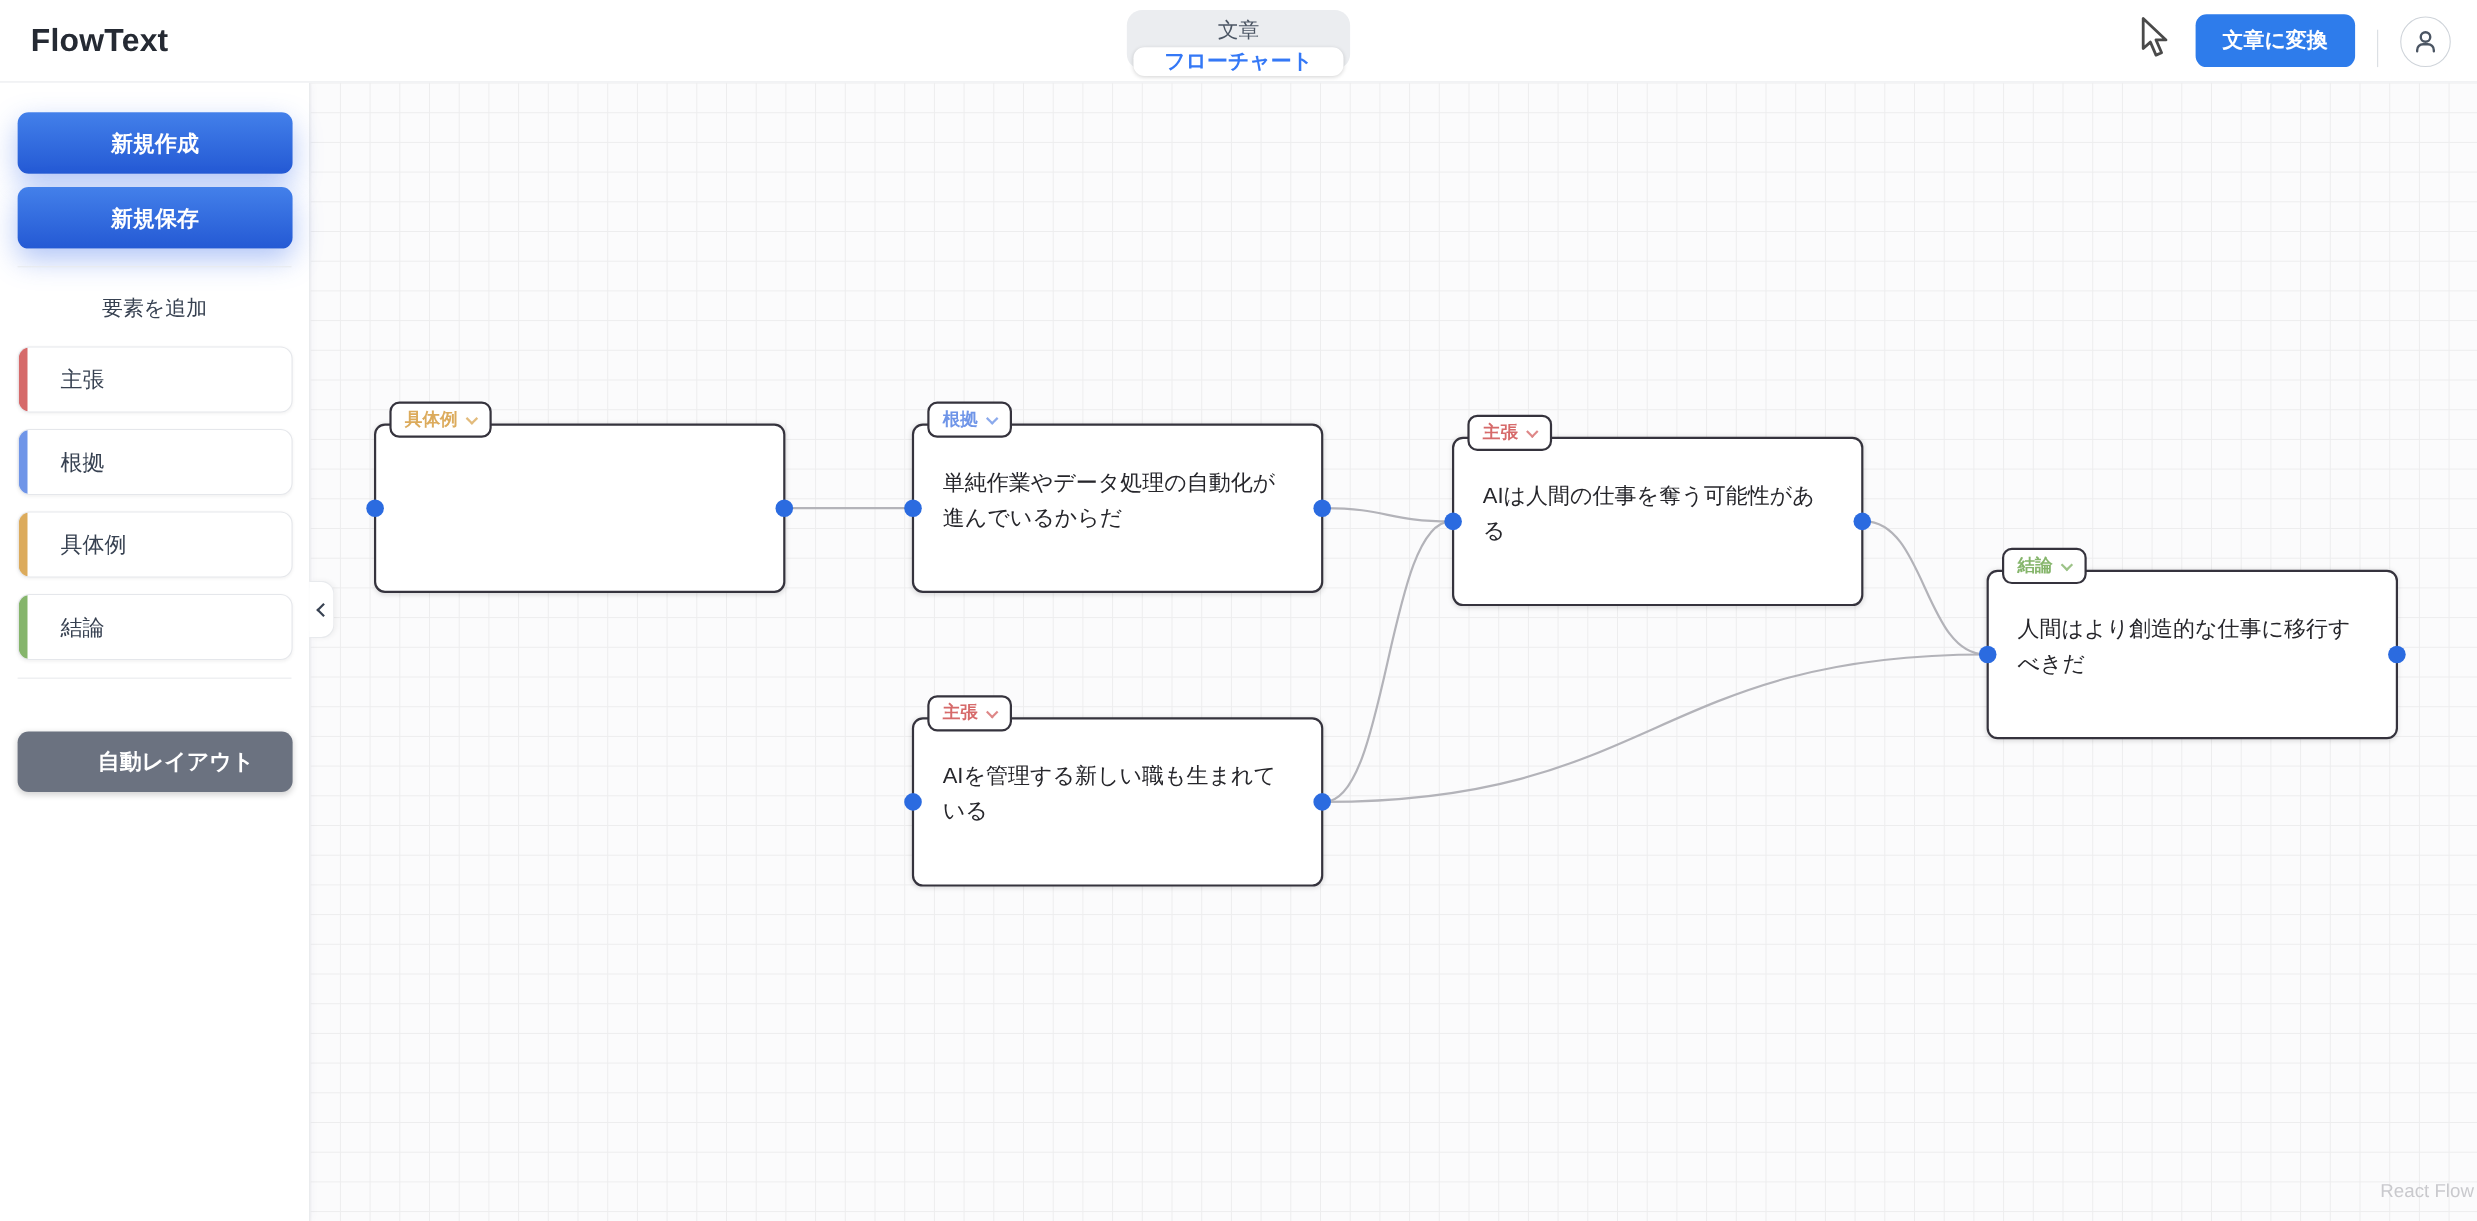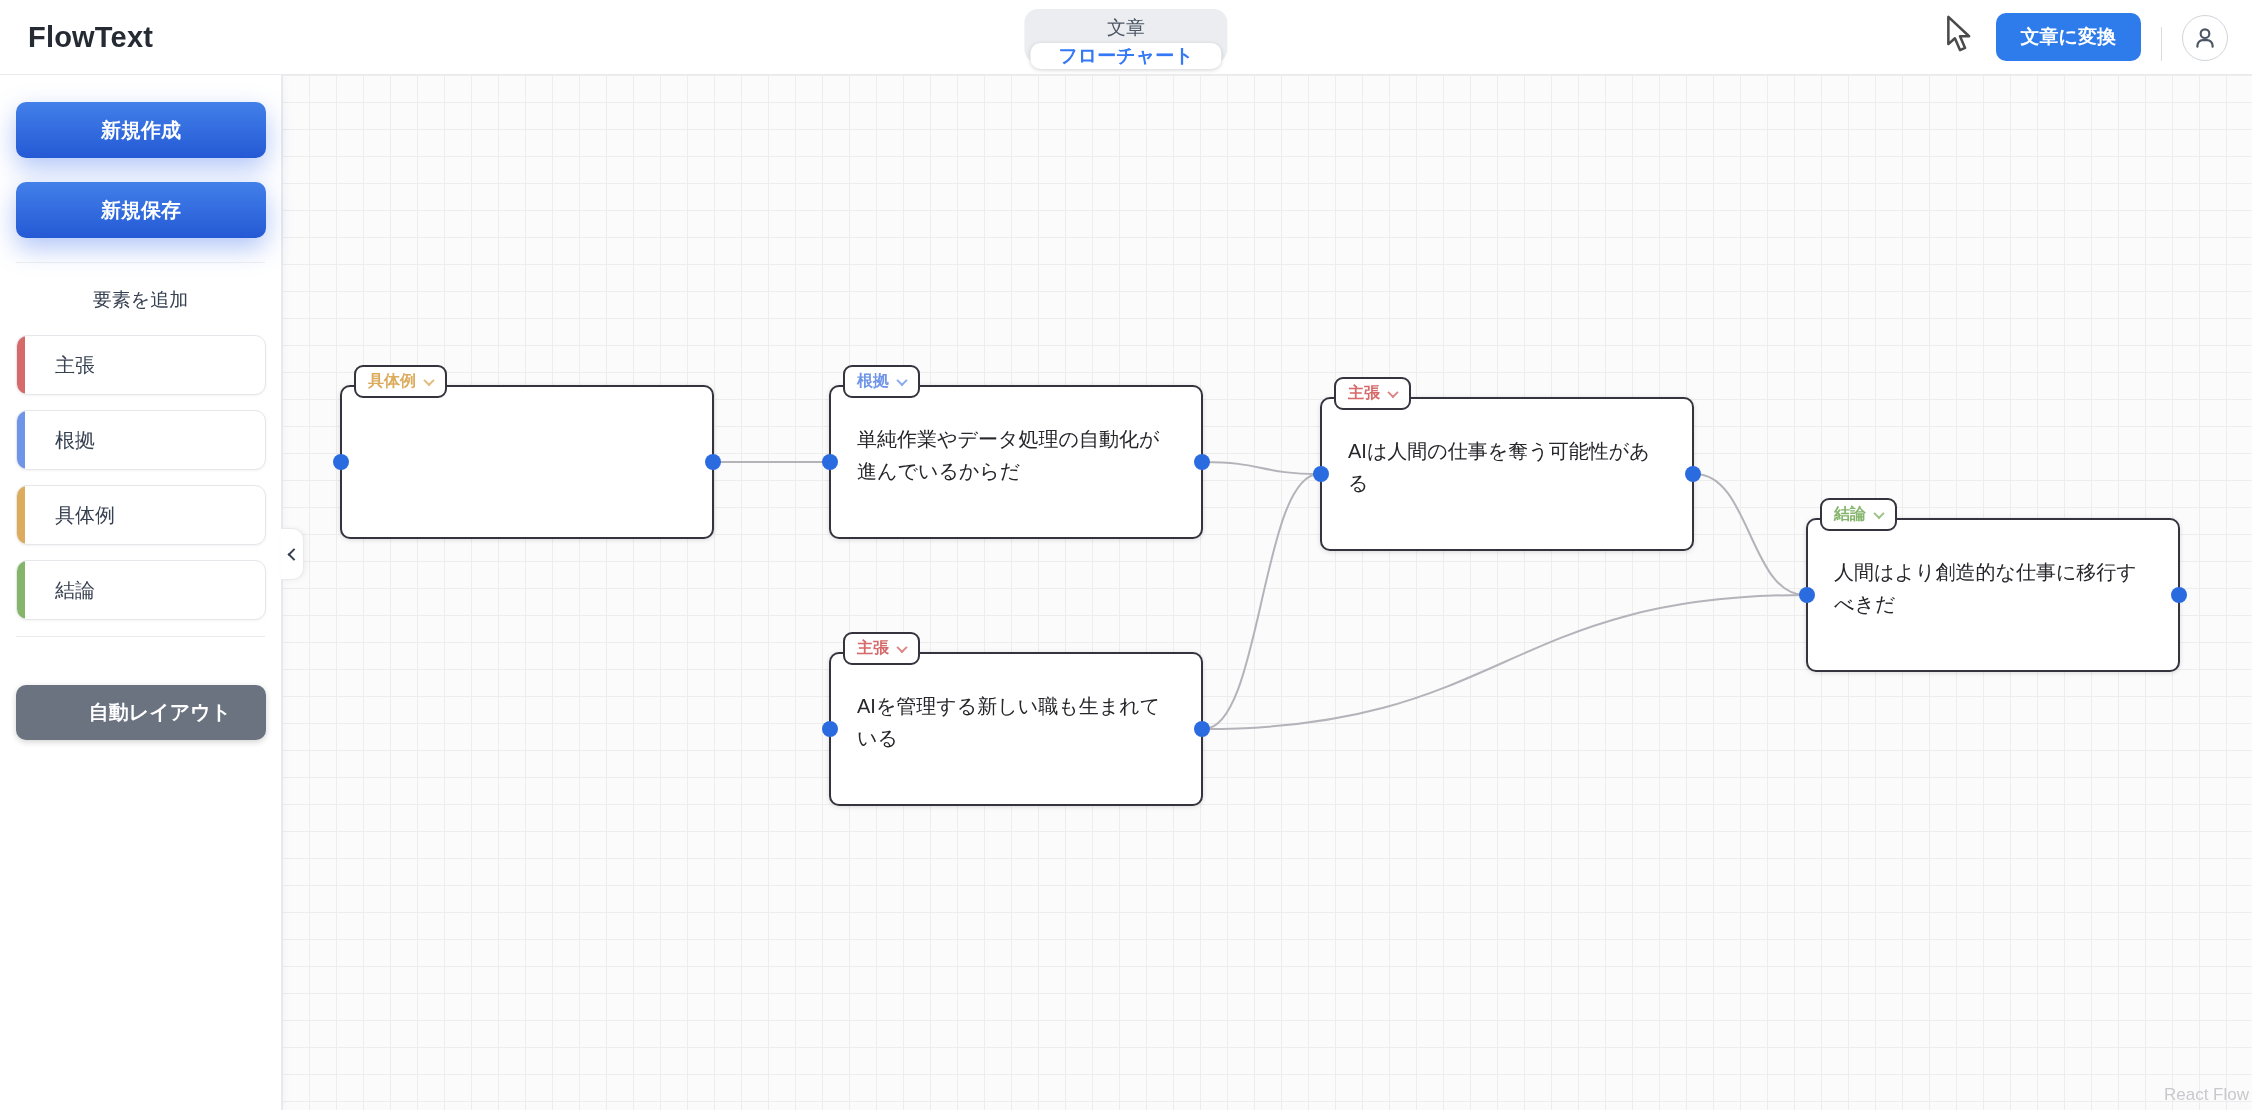--- a/index.html
+++ b/index.html
@@ -27,21 +27,21 @@
   .avatar { width:46px; height:46px; border-radius:50%; border:1.5px solid #cfd4da;
     background:#fff; display:flex; align-items:center; justify-content:center; cursor:pointer; }
 
   
   aside { position:absolute; left:0; top:75px; width:282px; height:1035px; background:#fff;
     border-right:1px solid #e8eaed; z-index:20; padding:27px 16px 0;
     box-shadow:2px 0 8px rgba(30,60,120,.04); }
   .side-btn { display:block; width:250px; height:56px; border:none; border-radius:10px;
     color:#fff; font-size:20px; font-weight:700; cursor:pointer; font-family:Liberation Sans, sans-serif;
     background:linear-gradient(180deg,#4380ea 0%,#2459d4 100%);
-    box-shadow:0 10px 26px rgba(59,110,235,.40); margin-bottom:24px; }
+    box-shadow:0 10px 26px rgba(59,110,235,.40); margin-bottom:12px; }
   .side-divider { border:none; border-top:1px solid #e8eaed; margin:16px 0 0; }
   .add-label { text-align:center; font-size:19px; color:#374151; margin:24px 0 22px; }
   .palette-item { position:relative; width:250px; height:60px; background:#fff;
     border:1px solid #e5e7eb; border-radius:11px; margin-bottom:15px; cursor:grab;
     display:flex; align-items:center; padding-left:38px; font-size:20px; color:#374151;
     box-shadow:0 1px 3px rgba(0,0,0,.05); overflow:hidden; }
   .palette-item .accent { position:absolute; left:0; top:0; bottom:0; width:8px;
     border-radius:10px 0 0 10px; }
   .auto-layout-btn { display:block; width:250px; height:55px; margin-top:48px;
     background:#6b7280; border:none; border-radius:10px; color:#fff; font-size:20px;
@@ -70,21 +70,21 @@
     border:2px solid #35333d; border-radius:9px; padding:4px 12px; display:flex;
     align-items:center; gap:9px; font-size:16px; font-weight:700; cursor:pointer; }
   .node-badge .chev-down { width:8px; height:8px; border-right:2.5px solid currentColor;
     border-bottom:2.5px solid currentColor; transform:rotate(45deg) translate(-1px,-1px);
     opacity:.8; }
   .handle { position:absolute; width:16px; height:16px; border-radius:50%; background:#2b6be0;
     top:50%; cursor:crosshair; }
   .handle.left  { left:-9px;  transform:translateY(-50%); }
   .handle.right { right:-9px; transform:translateY(-50%); }
 
-  .attribution { position:absolute; right:3px; bottom:5px; font-size:17px; color:#c9c9cd;
+  .attribution { position:absolute; right:3px; bottom:17px; font-size:17px; color:#c9c9cd;
     cursor:pointer; }
 
   .mouse-cursor { position:absolute; left:1945px; top:15px; z-index:50; pointer-events:none; }
 </style>
 </head>
 <body>
 
 <div id="app">
 
   <header>

